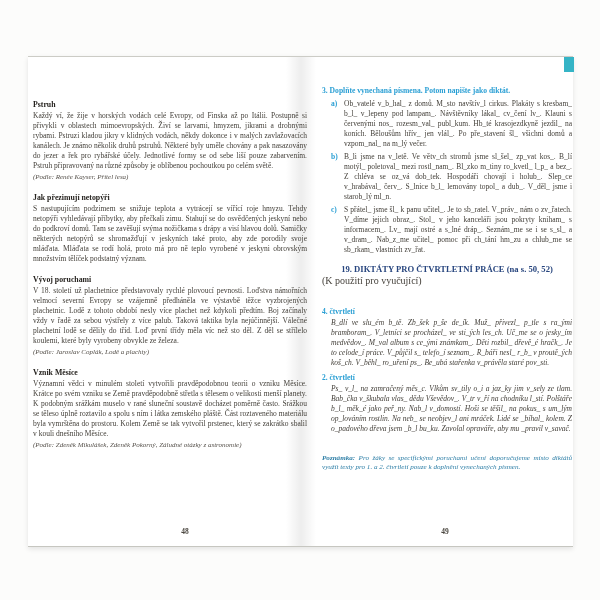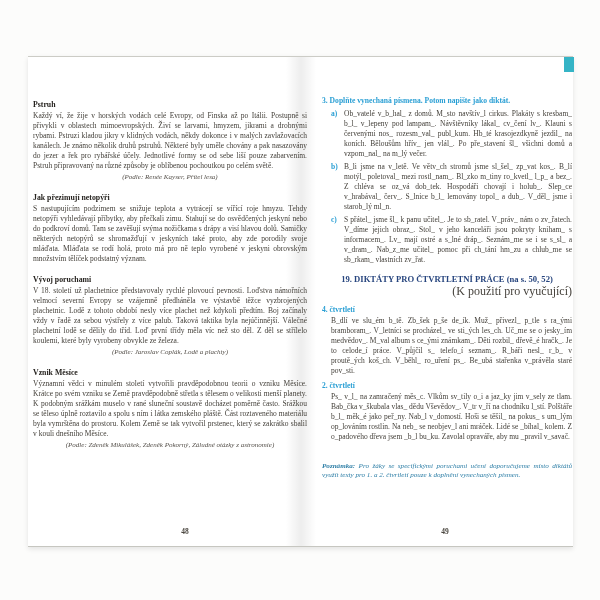--- a/index.html
+++ b/index.html
@@ -27,50 +27,50 @@
   .left-content{
     position:absolute;left:33px;top:100px;width:274px;
     color:#44403a;font-size:7.5px;line-height:10px;
   }
   .sec{margin-bottom:11px;}
   .sec h3{
     margin:0 0 1px 0;font-size:7.8px;color:#26231f;font-weight:bold;
   }
   .sec p{margin:0;text-align:justify;}
   .src{
-    text-align:center;font-style:italic;font-size:7px;color:#55504a;margin-top:1px;
+    text-align:left;font-style:italic;font-size:7px;color:#55504a;margin-top:1px;
   }
   .pagenum{
     position:absolute;top:527px;width:100px;text-align:center;
     font-size:7.5px;color:#4a463f;font-weight:bold;
   }
   .pagenum.left{left:135px;}
   .pagenum.right{left:395px;}
   
   .right-content{
-    position:absolute;left:322px;top:96px;width:250px;
+    position:absolute;left:322px;top:86px;width:250px;
     color:#44403a;font-size:7.5px;line-height:10px;
   }
   .ex-head{
     color:#2a9fd4;font-weight:bold;font-size:7.6px;margin-bottom:3px;
   }
   .ex-items{margin-left:9px;}
   .ex-item{position:relative;padding-left:13px;margin-bottom:3px;}
   .ex-item .lbl{
     position:absolute;left:0;top:0;color:#2a9fd4;font-weight:bold;
   }
   .ex-item p{margin:0;text-align:justify;}
   .h19{
     text-align:center;font-weight:bold;font-size:8.6px;color:#27457e;
     margin:9px 0 2px 0;
   }
-  .h19-sub{text-align:right;font-size:12px;margin-bottom:9px;color:#46423c;}
+  .h19-sub{text-align:left;font-size:10px;margin-bottom:21px;color:#46423c;}
   .quarter{margin-bottom:5px;}
   .q-label{color:#2a9fd4;font-weight:bold;font-size:7.5px;margin-bottom:1px;}
-  .quarter p{margin:0 0 0 9px;text-align:justify;}
+  .quarter p{margin:0 0 0 9px;text-align:justify;font-style:italic;}
   .note{
     margin-top:20px;font-style:italic;font-size:7.1px;line-height:9.4px;
     color:#2d7ea6;text-align:justify;
   }
   .note .note-lbl{font-weight:bold;}
 </style>
 </head>
 <body>
 
 <div class="stage">

